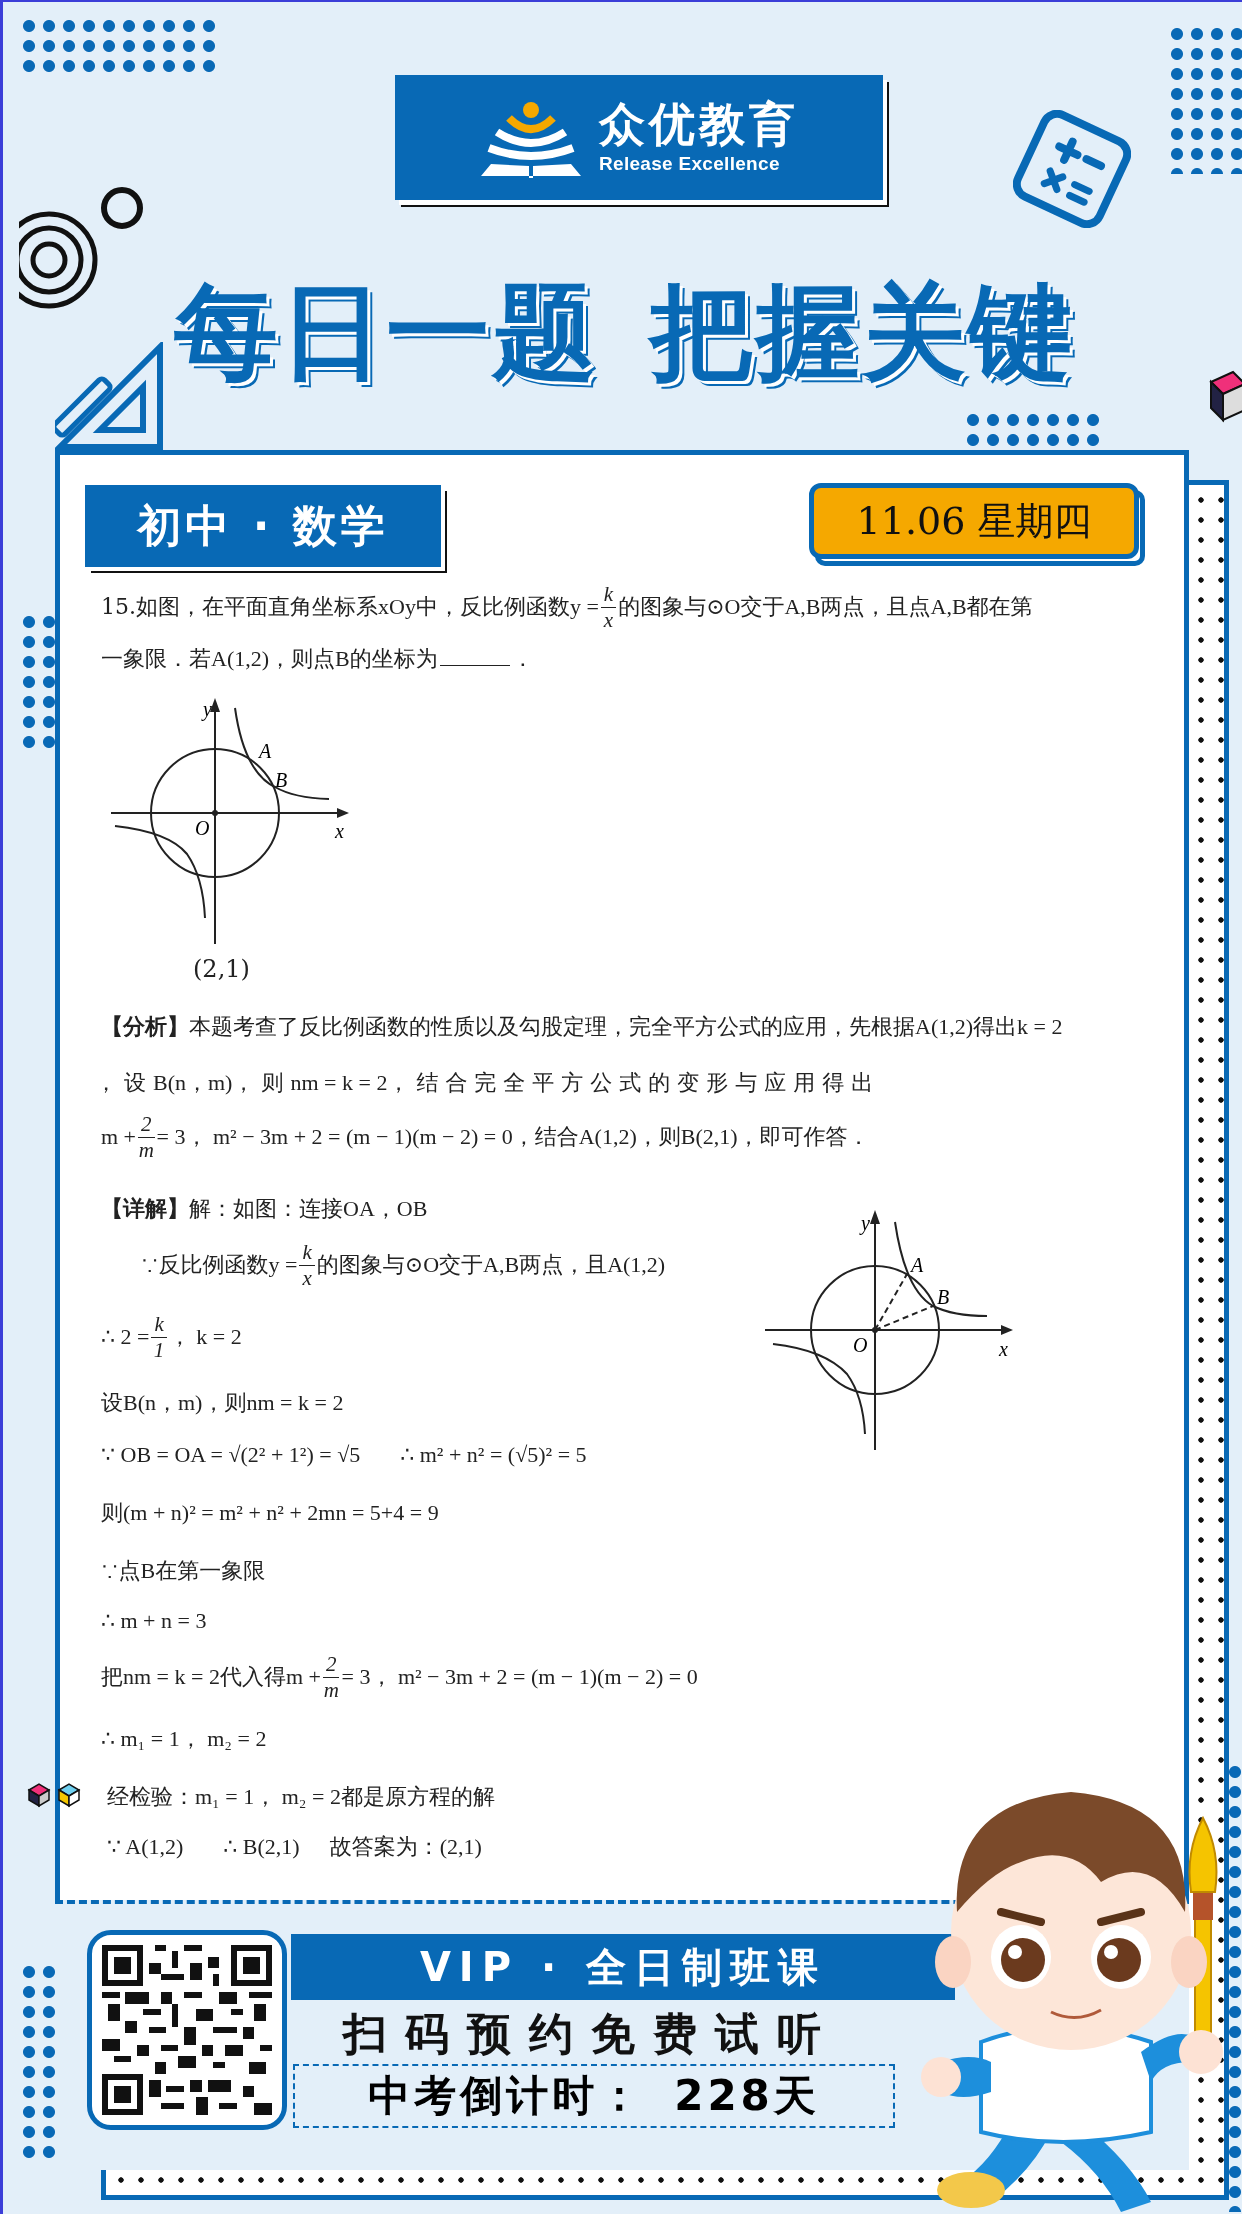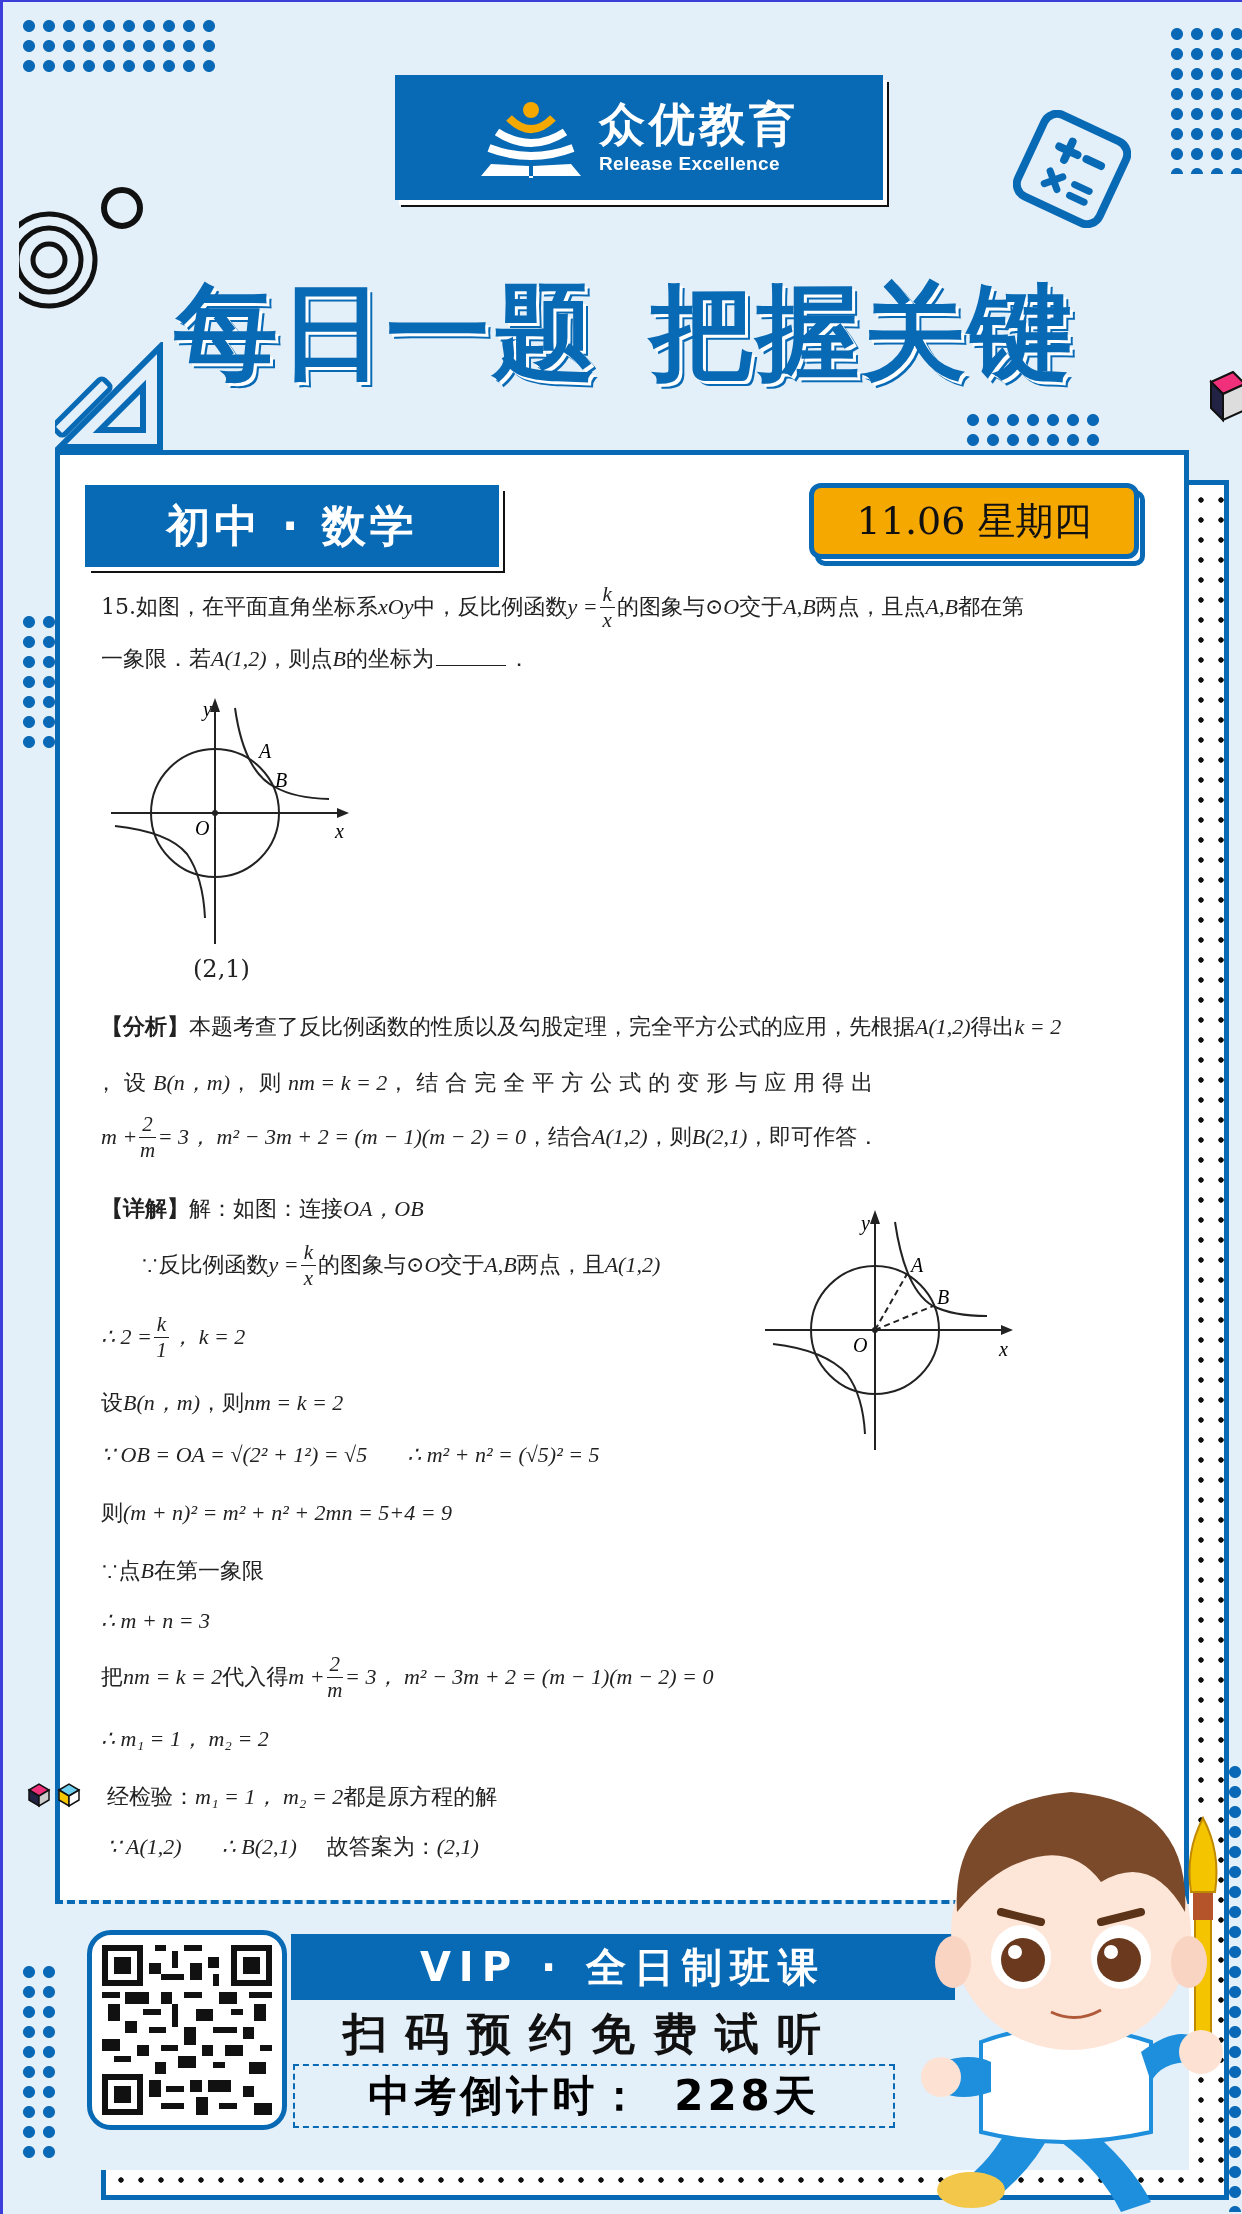--- a/index.html
+++ b/index.html
@@ -48,41 +48,41 @@
   
   .card-shadow {
     left: 98px; top: 478px; width: 1128px; height: 1720px;
     border: 5px solid #0869b5;
   }
   .card {
     left: 52px; top: 448px; width: 1134px; height: 1720px;
     background: #fff; border: 5px solid #0869b5;
   }
   .subject-tag {
-    left: 82px; top: 483px; width: 414px; height: 82px;
+    left: 82px; top: 483px; width: 356px; height: 82px;
     background: #0869b5; color: #fff;
     box-shadow: 4px 4px 0 #fff, 6px 6px 0 #111;
     font-weight: bold; font-size: 44px; letter-spacing: 4px;
     display: flex; align-items: center; justify-content: center;
   }
   .date-tag-back {
     left: 812px; top: 488px; width: 330px; height: 76px;
     border: 5px solid #0869b5; border-radius: 10px;
   }
   .date-tag {
     left: 806px; top: 481px; width: 330px; height: 76px;
     background: #f5a800; border: 5px solid #0869b5; border-radius: 12px;
     font-family: "DejaVu Serif", serif; font-size: 38px; color: #111;
     display: flex; align-items: center; justify-content: center;
   }
   .q-text {
     font-family: "DejaVu Serif", "Liberation Serif", serif;
     color: #222; font-size: 22px;
   }
-  .math { font-family: "Liberation Serif", "DejaVu Serif", serif; font-style: italic; }
+  .math { font-family: "Liberation Serif", "DejaVu Serif", serif; }
   .frac {
     display: inline-flex; flex-direction: column; align-items: center;
     vertical-align: middle; line-height: 1; margin: 0 2px;
     font-family: "Liberation Serif", serif; font-style: italic; font-size: 21px;
   }
   .frac span:first-child { border-bottom: 1.5px solid #222; padding: 0 3px 2px; }
   .frac span:last-child { padding-top: 2px; }
   .line { position: absolute; left: 98px; white-space: nowrap; }
   .blank { display: inline-block; width: 70px; border-bottom: 1.5px solid #222; margin: 0 2px; }
   

